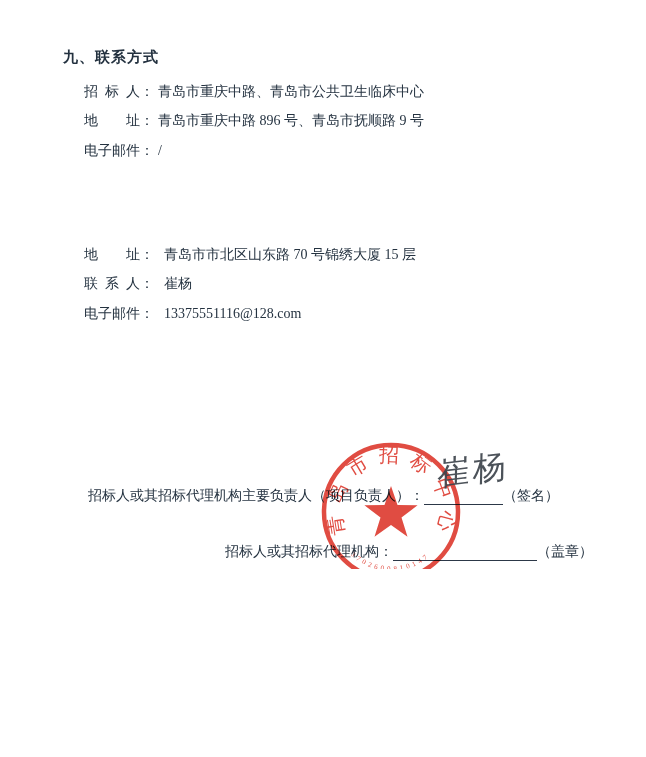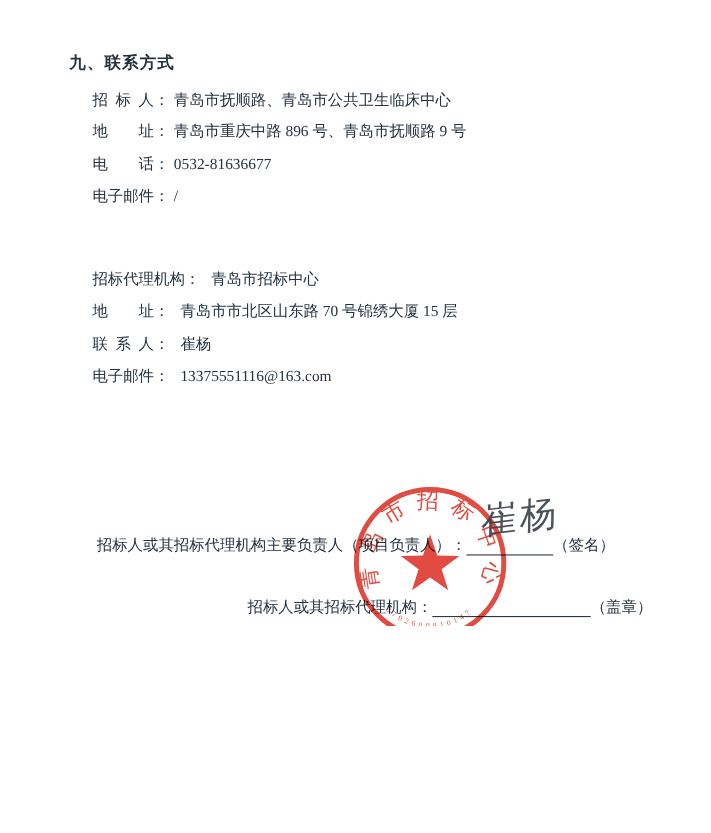--- a/index.html
+++ b/index.html
@@ -56,40 +56,38 @@
 </style>
 </head>
 <body>
 
 <div class="page">
 
   <div class="doc-heading">九、联系方式</div>
 
   <div class="contact-block" id="block1">
 
-      <div class="row"><span class="row-label">招标人</span><span class="colon">：</span><span class="value">青岛市抚顺路、青岛市公共卫生临床中心</span></div>
+      <div class="row"><span class="row-label">招标人</span><span class="colon">：</span><span class="value">青岛市重庆中路、青岛市公共卫生临床中心</span></div>
 
       <div class="row"><span class="row-label">地址</span><span class="colon">：</span><span class="value">青岛市重庆中路 896 号、青岛市抚顺路 9 号</span></div>
 
 
-      <div class="row"><span class="row-label">电话</span><span class="colon">：</span><span class="value">0532-81636677</span></div>
 
       <div class="row"><span class="row-label">电子邮件</span><span class="colon">：</span><span class="value">/</span></div>
     </div>
 
   <div class="contact-block" id="block2">
 
-      <div class="row"><span class="row-label wide">招标代理机构</span><span class="colon">：</span><span class="value">青岛市招标中心</span></div>
 
       <div class="row"><span class="row-label">地址</span><span class="colon">：</span><span class="value">青岛市市北区山东路 70 号锦绣大厦 15 层</span></div>
 
       <div class="row"><span class="row-label">联系人</span><span class="colon">：</span><span class="value">崔杨</span></div>
 
 
-      <div class="row"><span class="row-label">电子邮件</span><span class="colon">：</span><span class="value">13375551116@163.com</span></div>
+      <div class="row"><span class="row-label">电子邮件</span><span class="colon">：</span><span class="value">13375551116@128.com</span></div>
     </div>
 
   <div class="sig-line" id="sig2"><span>招标人或其招标代理机构：</span><span class="sig-underline"></span><span>（盖章）</span></div>
 
   <div class="sig-line" id="sig1"><span>招标人或其招标代理机构主要负责人（项目负责人）：</span><span class="sig-underline"></span><span>（签名）</span></div>
 
   <div class="handwriting">崔杨</div>
 
   <svg class="stamp-svg" viewBox="0 0 158 158">
     <defs>

